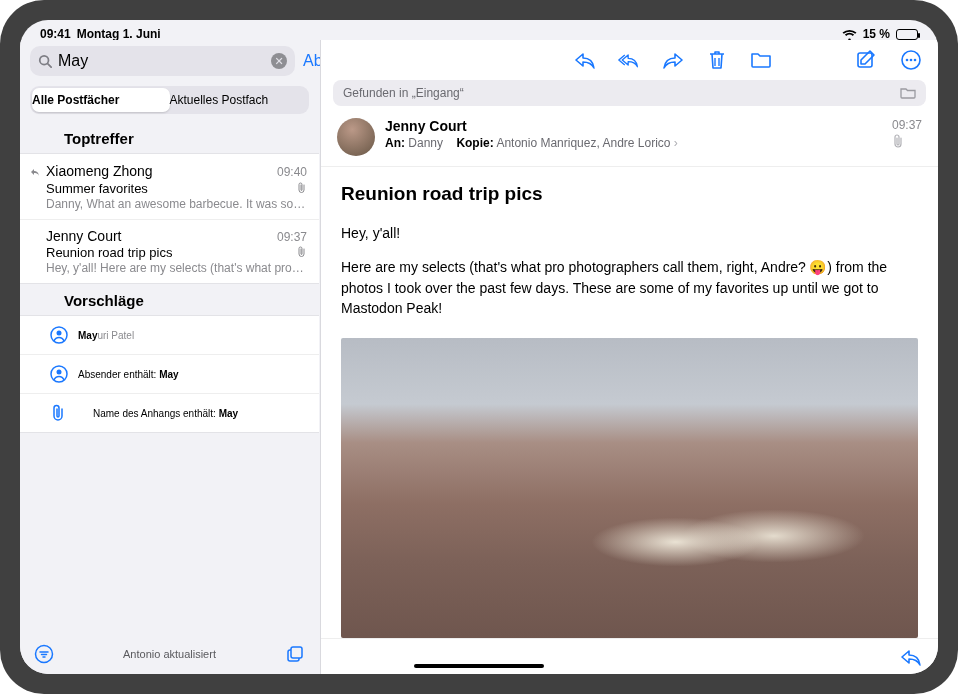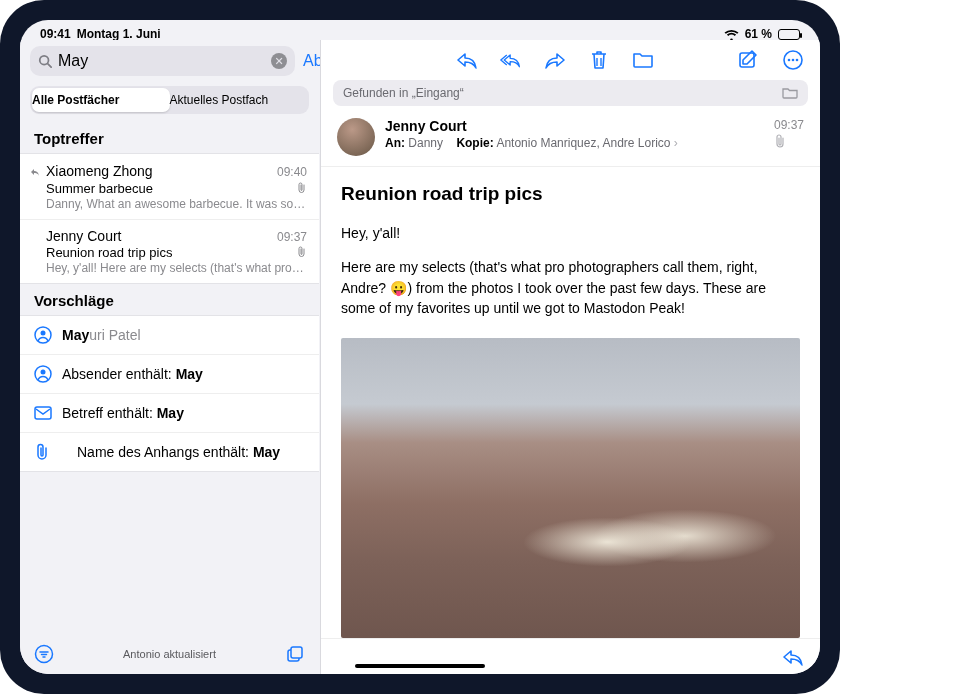--- a/index.html
+++ b/index.html
@@ -1,20 +1,20 @@
 <!DOCTYPE html>
 <html><head>
 <meta charset="utf-8">
 <style>
   * { box-sizing: border-box; margin: 0; padding: 0; }
   html, body { width: 958px; height: 694px; font-family: -apple-system, "Helvetica Neue", Arial, sans-serif; background: #fff; }
 
   .device {
-    width: 840px; height: 694px;
-    background: #0f172a;
+    width: 958px; height: 694px;
+    background: #404040;
     border-radius: 44px;
     padding: 20px;
     position: relative;
   }
   .screen {
     width: 100%; height: 100%;
     background: #f2f2f6;
     border-radius: 28px;
     overflow: hidden;
     display: flex;
@@ -62,39 +62,39 @@
 
   .segmented {
     display:flex; margin:4px 10px 8px 10px; background:#e4e3ea; border-radius:9px; padding:2px;
   }
   .segmented .seg {
     flex:1; font-size:12px; padding:5px 0; border-radius:7px; color:#000;
   }
   .segmented .seg.active { background:#fff; box-shadow:0 1px 2px rgba(0,0,0,.15); font-weight:600; }
 
   .section-header {
-    font-weight:700; font-size:15px; padding:8px 28px 6px 14px; color:#000;
+    font-weight:700; font-size:15px; padding:8px 28px 6px 14px; color:#000;margin-left:30px;
   }
   .list { background:#fff; border-top:1px solid #e3e3e7; border-bottom:1px solid #e3e3e7; }
   .mailrow {
     padding:8px 12px 8px 26px; border-bottom:1px solid #eee; position:relative;
   }
   .mailrow:last-child { border-bottom:none; }
   .mailrow .dot { position:absolute; left:10px; top:14px; width:8px; height:8px; }
   .mailrow .line1 { display:flex; justify-content:space-between; align-items:baseline; }
   .mailrow .sender { font-weight:400; font-size:14px; }
   .mailrow .time { font-size:12px; color:#8a8a8e; }
   .mailrow .subject { font-size:13px; color:#000; margin-top:1px; }
   .mailrow .preview { font-size:12px; color:#8a8a8e; white-space:nowrap; overflow:hidden; text-overflow:ellipsis; margin-top:1px; }
   .mailrow .clip { color:#8a8a8e; font-size:12px; }
 
   .suggestions { }
   .sugrow {
-    display:flex; align-items:center; gap:10px; padding:10px 14px; border-bottom:1px solid #eee;
-    background:#fff; font-size:14px;
+    display:flex; align-items:center; gap:10px; padding:10px 30px; border-bottom:1px solid #eee;
+    background:#fff; font-size:10px;
   }
   .sugrow:last-child { border-bottom:none;gap:25px; }
   .sugicon { width:18px; height:18px; color:#1a78ff; display:flex; align-items:center; justify-content:center; }
   .sugtext { color:#000; }
   .sugtext b { font-weight:600; }
   .sugtext .light { color:#8a8a8e; }
 
   .sidebar-spacer { flex:1; }
   .sidebar-footer {
     display:flex; align-items:center; justify-content:space-between; padding:10px 14px;
@@ -169,21 +169,21 @@
       <div class="left">
         <span>09:41</span>
         <span>Montag 1. Juni</span>
       </div>
       <div class="right">
         <span>
           <svg width="15" height="11" viewBox="0 0 15 11">
               <path d="M7.5 9.5a1.3 1.3 0 100 2.6 1.3 1.3 0 000-2.6zm-3.3-2.6a5.3 5.3 0 016.6 0l1.3-1.3a7.2 7.2 0 00-9.2 0zM.5 3.4a11 11 0 0114 0L13.2 4.7a9.1 9.1 0 00-11.4 0z" fill="#000"></path>
             </svg>
         </span>
-        <span>61 %</span>
+        <span>15 %</span>
         <span class="battery"><span class="fill"></span></span>
       </div>
     </div>
 
     <div class="content">
 
       <div class="sidebar">
 
         <div class="searchrow">
           <div class="searchfield">
@@ -210,21 +210,21 @@
             <span class="dot">
               <svg width="10" height="10" viewBox="0 0 10 10">
                   <path d="M4 1L1 4l3 3V5c3 0 5 1 5 4 0-4-2-6-5-6z" fill="#8a8a8e"></path>
                 </svg>
             </span>
             <div class="line1">
               <span class="sender">Xiaomeng Zhong</span>
               <span><span class="time">09:40</span></span>
             </div>
             <div style="display:flex; justify-content:space-between; align-items:center;">
-              <div class="subject">Summer barbecue</div>
+              <div class="subject">Summer favorites</div>
               <span class="clip">
                 <svg width="10" height="12" viewBox="0 0 10 12">
                     <path d="M7 3v5a2.5 2.5 0 01-5 0V2.5a1.5 1.5 0 013 0V8a.5.5 0 01-1 0V3" stroke="#8a8a8e" stroke-width="1" fill="none" stroke-linecap="round"></path>
                   </svg>
               </span>
             </div>
             <div class="preview">Danny, What an awesome barbecue. It was so…</div>
           </div>
           <div class="mailrow">
             <div class="line1">
@@ -262,29 +262,20 @@
               <svg width="18" height="18" viewBox="0 0 18 18">
                   <circle cx="9" cy="9" r="8" stroke="#1a78ff" stroke-width="1.5" fill="none"></circle>
                   <circle cx="9" cy="7" r="2.5" fill="#1a78ff"></circle>
                   <path d="M4 15c1-2.5 3-3.5 5-3.5s4 1 5 3.5" stroke="#1a78ff" stroke-width="1.5" fill="none"></path>
                 </svg>
             </span>
             <span class="sugtext"><span>Absender enthält: </span><b>May</b></span>
           </div>
 
 
-          <div class="sugrow">
-            <span class="sugicon">
-              <svg width="18" height="14" viewBox="0 0 18 14">
-                  <rect x="1" y="1" width="16" height="12" rx="2" stroke="#1a78ff" stroke-width="1.5" fill="none"></rect>
-                  <path d="M2 3l7 5 7-5" stroke="#1a78ff" stroke-width="1.5" fill="none"></path>
-                </svg>
-            </span>
-            <span class="sugtext"><span>Betreff enthält: </span><b>May</b></span>
-          </div>
 
           <div class="sugrow">
             <span class="sugicon">
               <svg width="16" height="18" viewBox="0 0 16 18">
                   <path d="M11 5v7a4 4 0 01-8 0V4a2.5 2.5 0 015 0v8a1 1 0 01-2 0V5" stroke="#1a78ff" stroke-width="1.5" fill="none" stroke-linecap="round"></path>
                 </svg>
             </span>
             <span class="sugtext"><span>Name des Anhangs enthält:  </span><b>May</b></span>
           </div>
 

